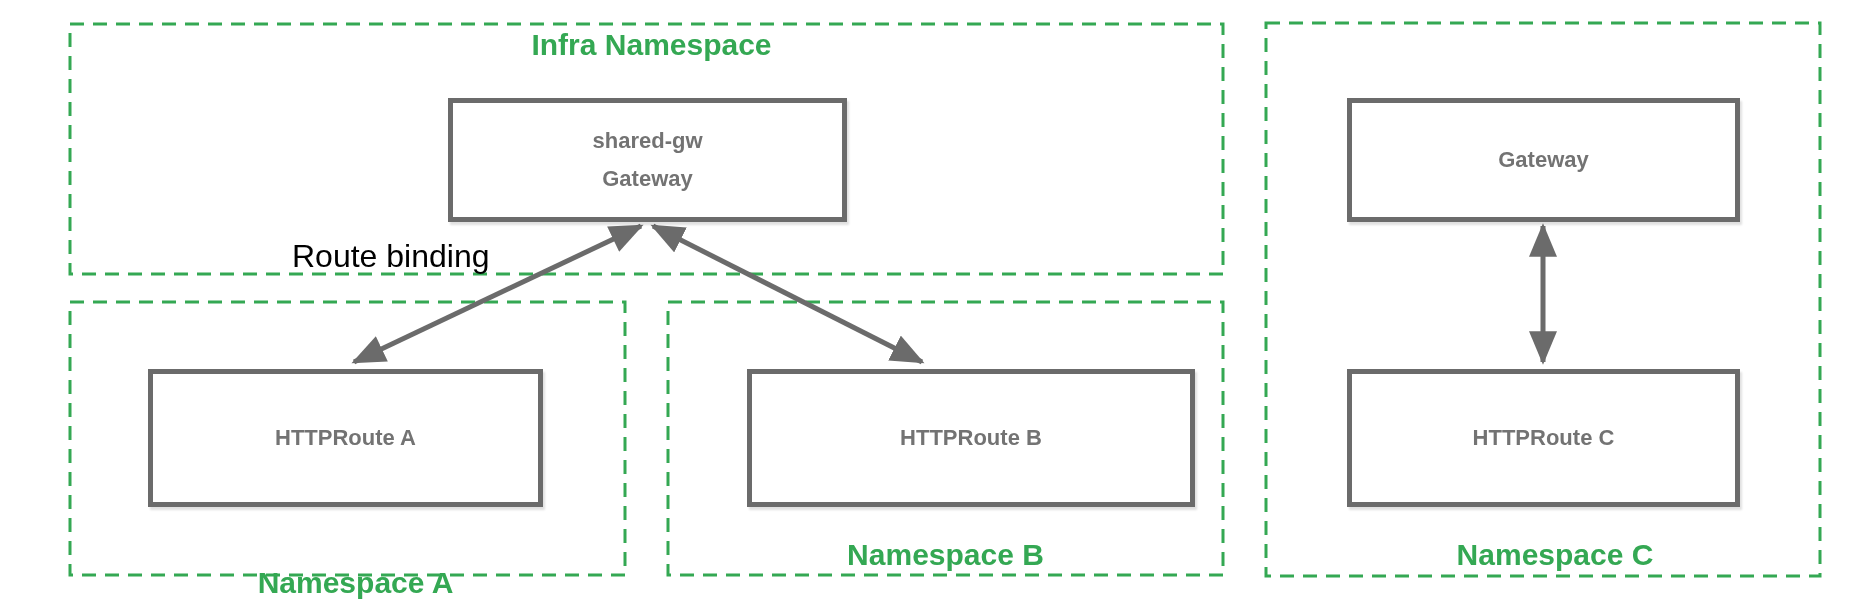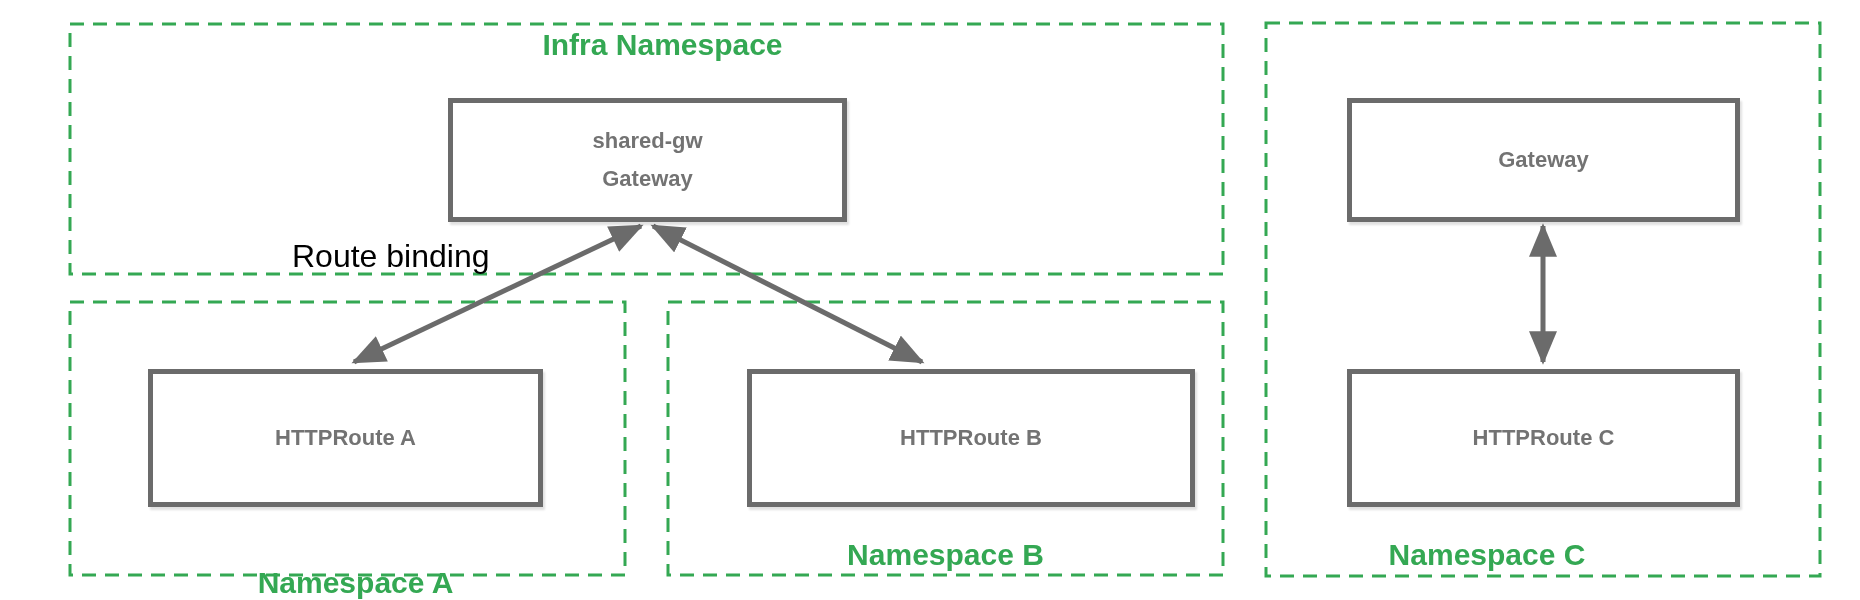--- a/index.html
+++ b/index.html
@@ -74,21 +74,21 @@
     <rect x="70" y="24" width="1153" height="250" fill="none" stroke="#34A853" stroke-width="3" stroke-dasharray="14 9"></rect>
     <rect x="70" y="302" width="555" height="273" fill="none" stroke="#34A853" stroke-width="3" stroke-dasharray="14 9"></rect>
     <rect x="668" y="302" width="555" height="273" fill="none" stroke="#34A853" stroke-width="3" stroke-dasharray="14 9"></rect>
     <rect x="1266" y="23" width="554" height="553" fill="none" stroke="#34A853" stroke-width="3" stroke-dasharray="14 9"></rect>
 
     <line x1="641" y1="226" x2="354" y2="362" stroke="#6b6b6b" stroke-width="5" marker-start="url(#arrowhead)" marker-end="url(#arrowhead)"></line>
     <line x1="653" y1="226" x2="922" y2="362" stroke="#6b6b6b" stroke-width="5" marker-start="url(#arrowhead)" marker-end="url(#arrowhead)"></line>
     <line x1="1543" y1="226" x2="1543" y2="362" stroke="#6b6b6b" stroke-width="5" marker-start="url(#arrowhead)" marker-end="url(#arrowhead)"></line>
   </svg>
 
-  <div class="ns-title" style="left:86px; top:28px; width:1153px;">Infra Namespace</div>
+  <div class="ns-title" style="left:75px; top:28px; width:1153px;">Infra Namespace</div>
 
   <div class="node" style="left:448px; top:98px; width:399px; height:124px;">
     <span>shared-gw</span>
     <span>Gateway</span>
   </div>
 
   <div class="annotation" style="left:292px; top:240px;">Route binding</div>
 
   <div class="node" style="left:148px; top:369px; width:395px; height:138px;">
     <span>HTTPRoute A</span>
@@ -99,15 +99,15 @@
     <span>HTTPRoute B</span>
   </div>
   <div class="ns-title" style="left:668px; top:538px; width:555px;">Namespace B</div>
 
   <div class="node" style="left:1347px; top:98px; width:393px; height:124px;">
     <span>Gateway</span>
   </div>
   <div class="node" style="left:1347px; top:369px; width:393px; height:138px;">
     <span>HTTPRoute C</span>
   </div>
-  <div class="ns-title" style="left:1210px; top:538px; width:554px;">Namespace C</div>
+  <div class="ns-title" style="left:1278px; top:538px; width:554px;">Namespace C</div>
 
 </div>
 
 </body></html>

